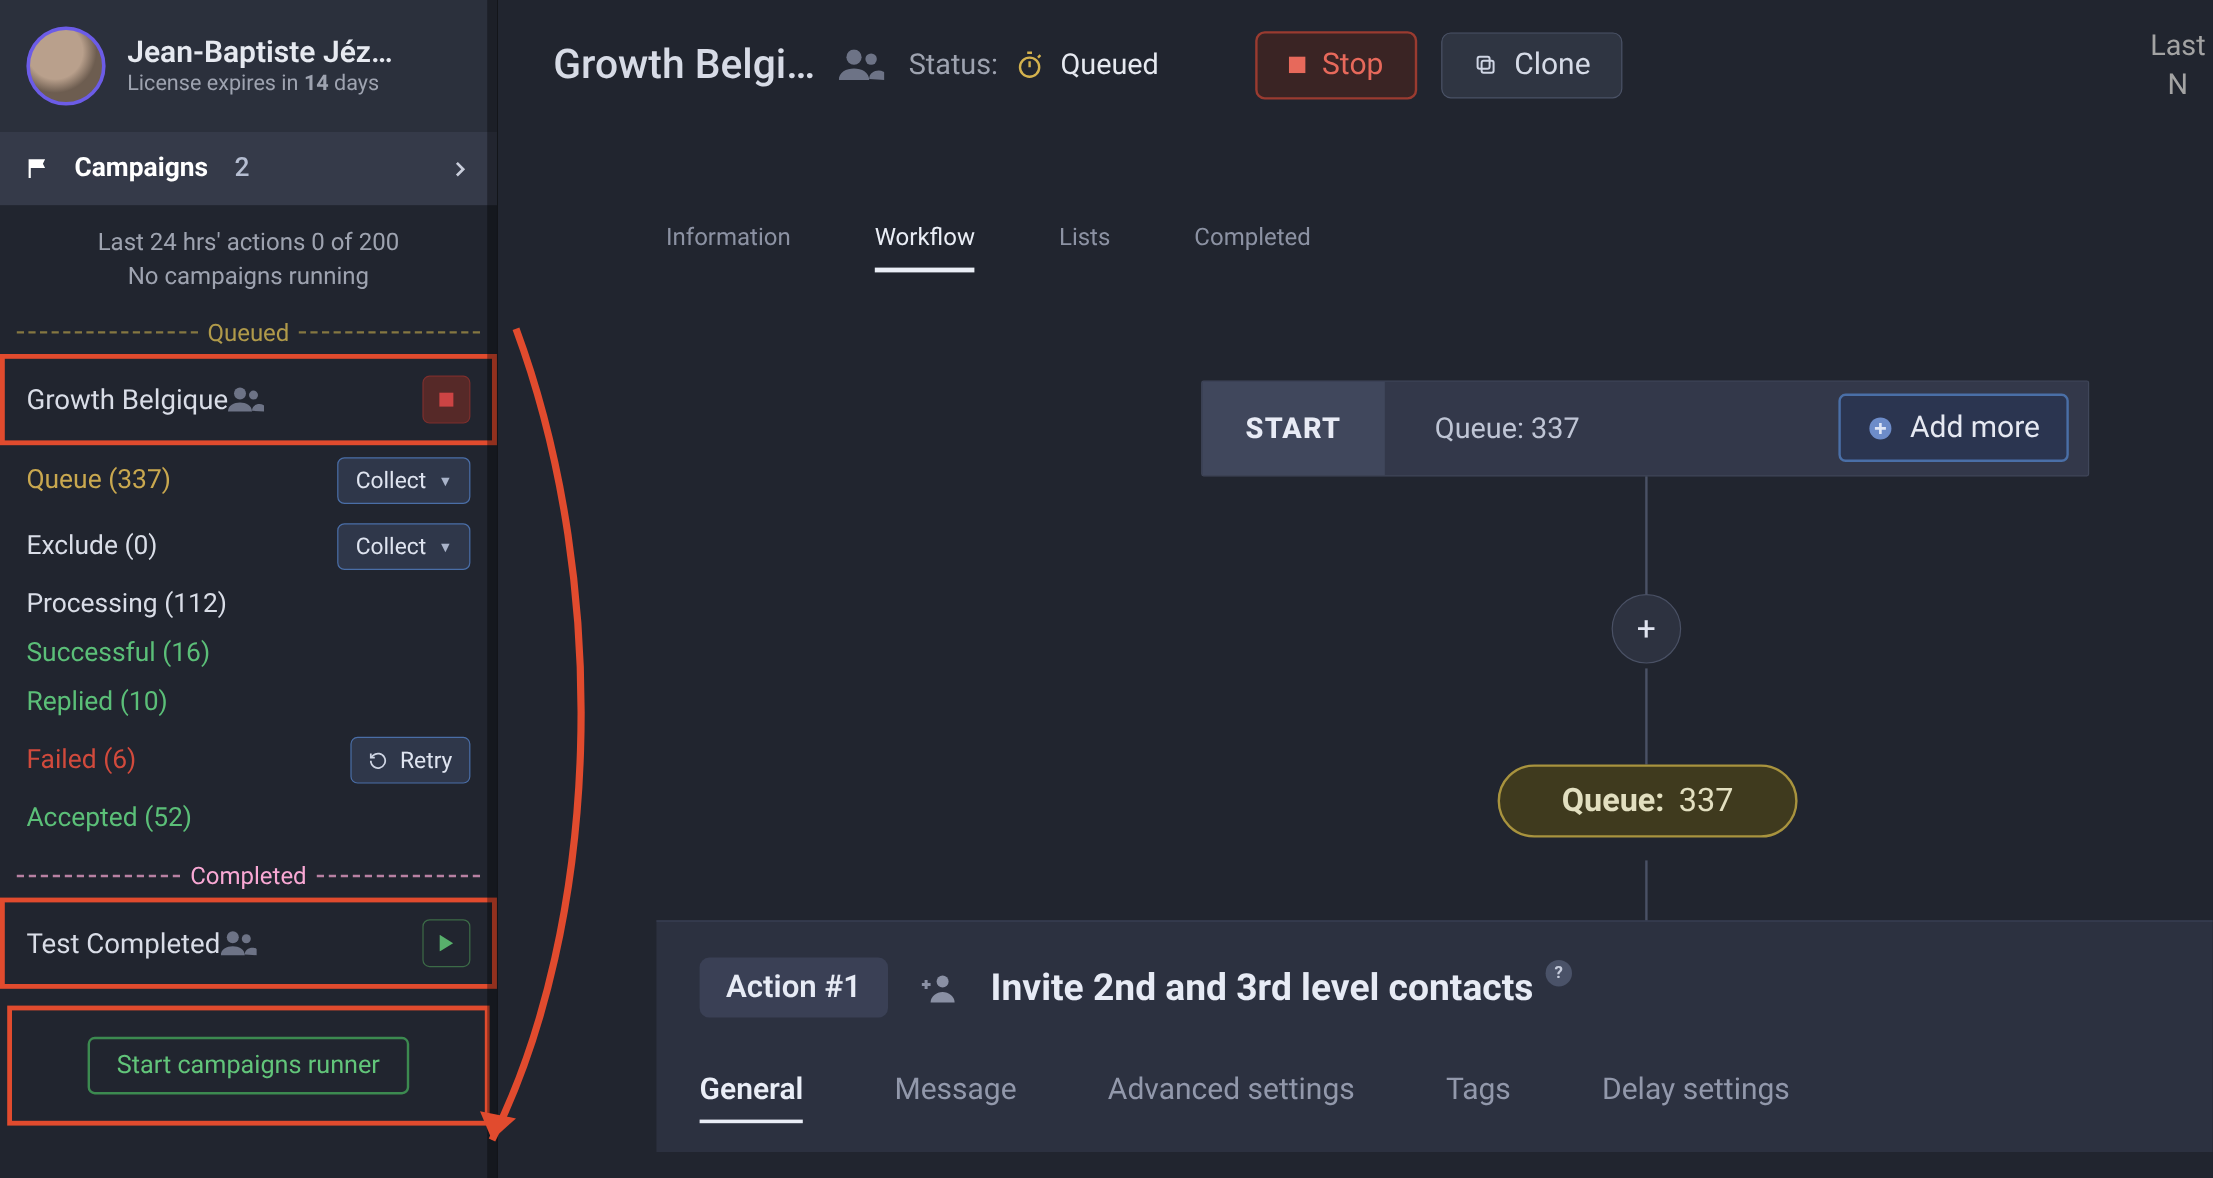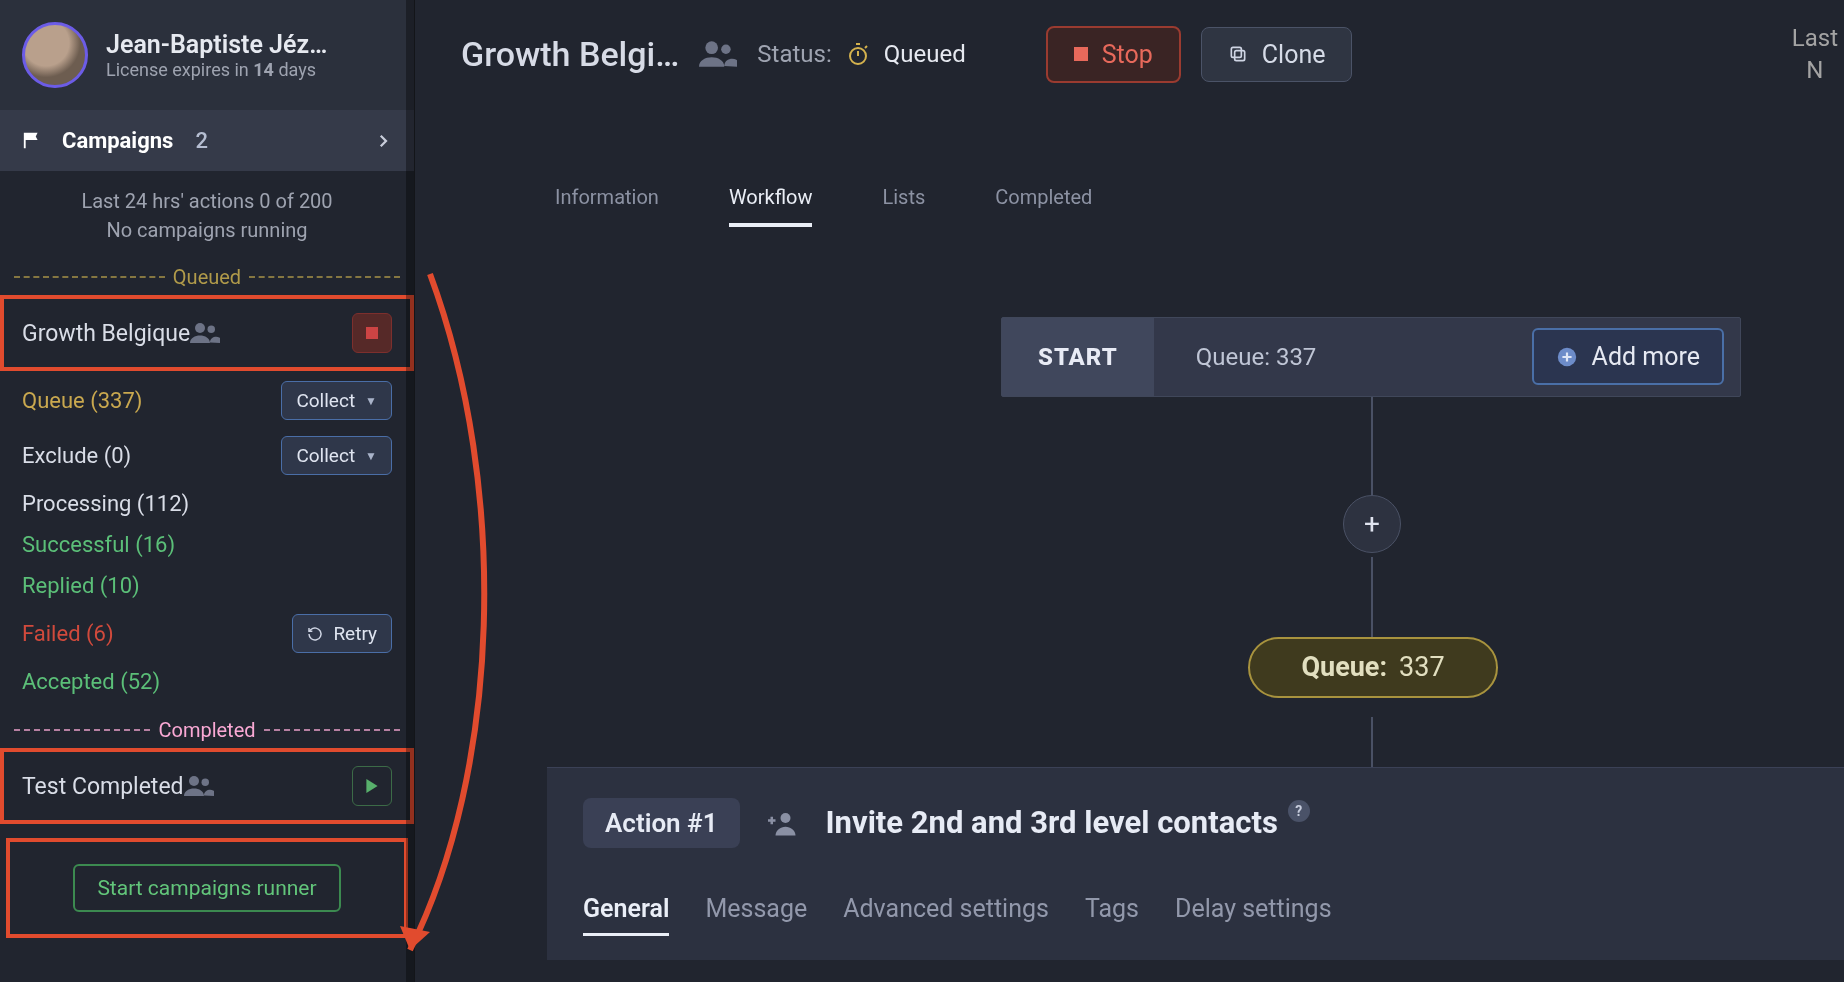--- a/index.html
+++ b/index.html
@@ -54,21 +54,21 @@
 .vline.b { top: 240px; height: 80px; }
 .vline.c { top: 400px; height: 60px; }
 .plus-circ { position: absolute; left: 882px; top: 178px; width: 58px; height: 58px; border-radius: 50%; background: #2d3240; border: 1px solid #4a5165; display: flex; align-items: center; justify-content: center; font-size: 28px; color: #e0e4f0; }
 .queue-pill { position: absolute; left: 787px; top: 320px; width: 250px; height: 61px; border-radius: 40px; background: #3f3a1e; border: 2px solid #a8933e; display: flex; align-items: center; justify-content: center; gap: 12px; font-size: 27px; color: #e2dfc0; }
 .queue-pill .qk { font-weight: 700; }
 .action-panel { position: absolute; left: 86px; right: 0; top: 450px; background: #2c3140; border-top: 1px solid #3b4156; padding: 30px 36px 24px; }
 .action-head { display: flex; align-items: center; gap: 28px; }
 .action-badge { background: #3a4055; border-radius: 8px; padding: 10px 22px; font-size: 26px; color: #e7ebf5; font-weight:600; }
 .action-title { font-size: 31px; color: #e7ebf5; font-weight: 700; display:flex; align-items:center; gap:10px; }
 .help-badge { width: 22px; height: 22px; border-radius: 50%; background: #4a5268; color: #c6ccdc; font-size: 14px; display: inline-flex; align-items: center; justify-content: center; position: relative; top: -12px; }
-.atabs { display: flex; gap: 36px; margin-top: 46px; font-size: 25px; color: #9298ab; }
+.atabs { display: flex; gap: 76px; margin-top: 46px; font-size: 25px; color: #9298ab; }
 .atabs .at { padding-bottom: 10px; }
 .atabs .at.active { color: #eaeef7; font-weight: 600; border-bottom: 3px solid #eaeef7; }
 .arrow-svg { position: absolute; left: 350px; top: 270px; pointer-events: none; z-index: 50; }
 svg .arrowhead { fill: #e14b2e; }
 .icon { display:inline-flex; }
 </style>
 </head>
 <body>
 
 <aside class="sidebar">

